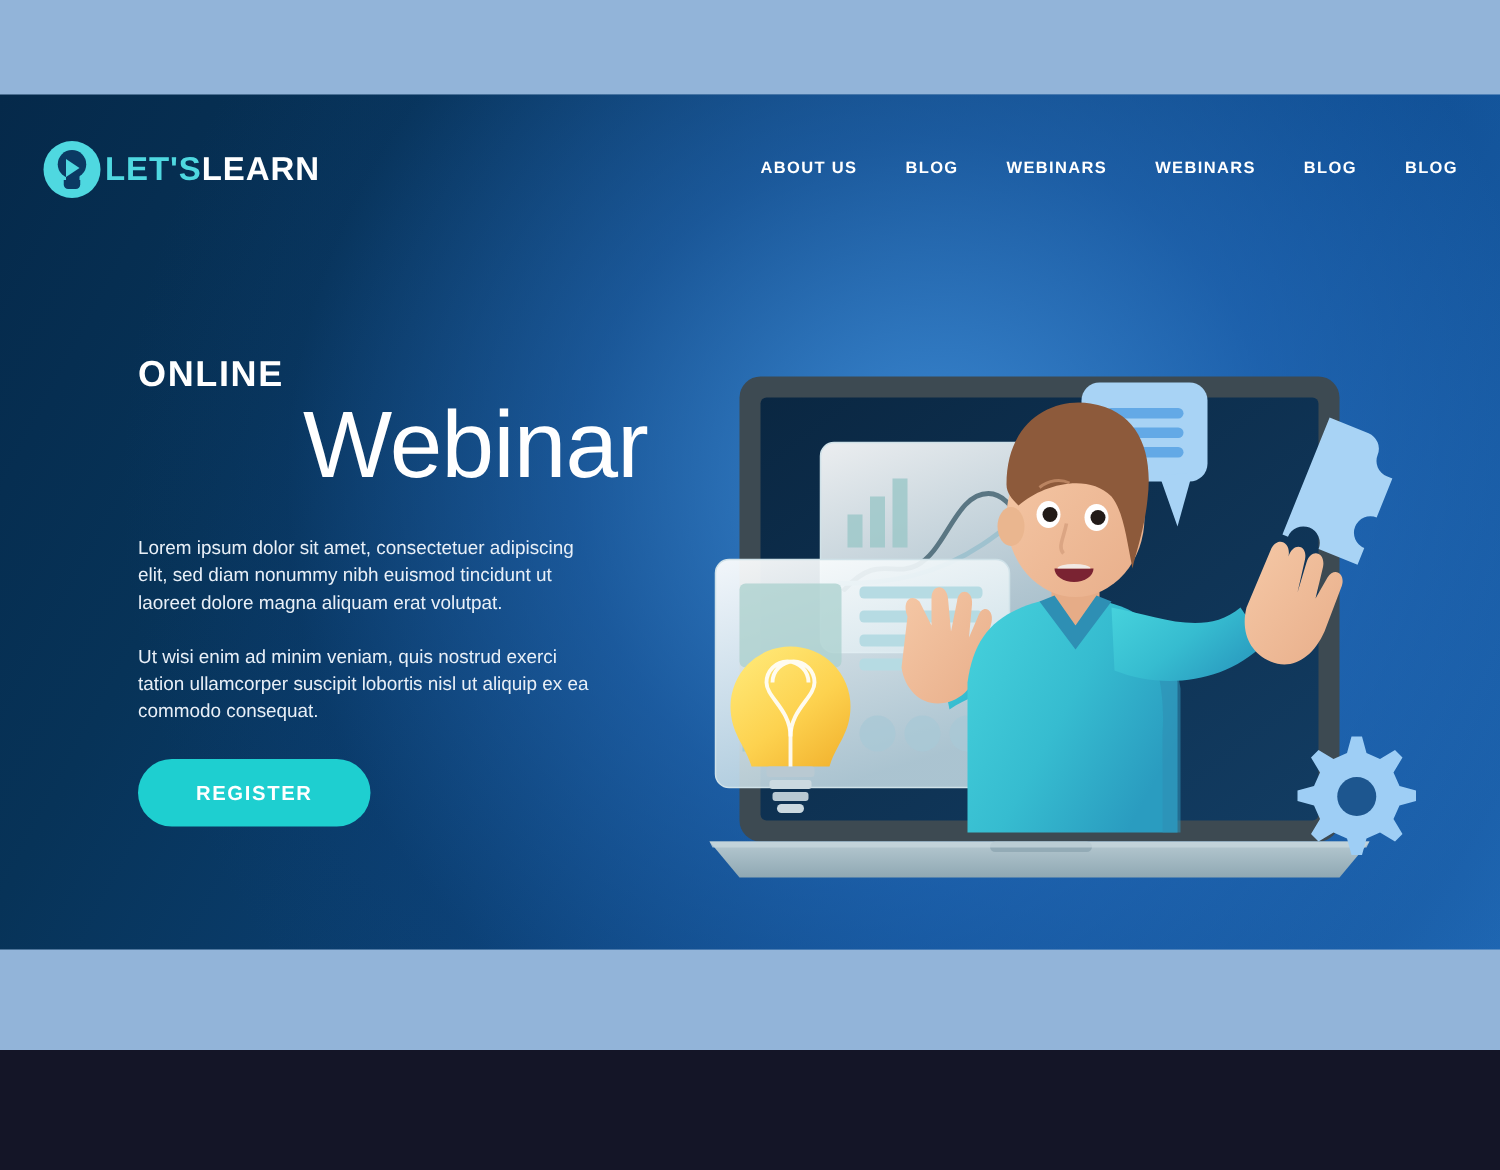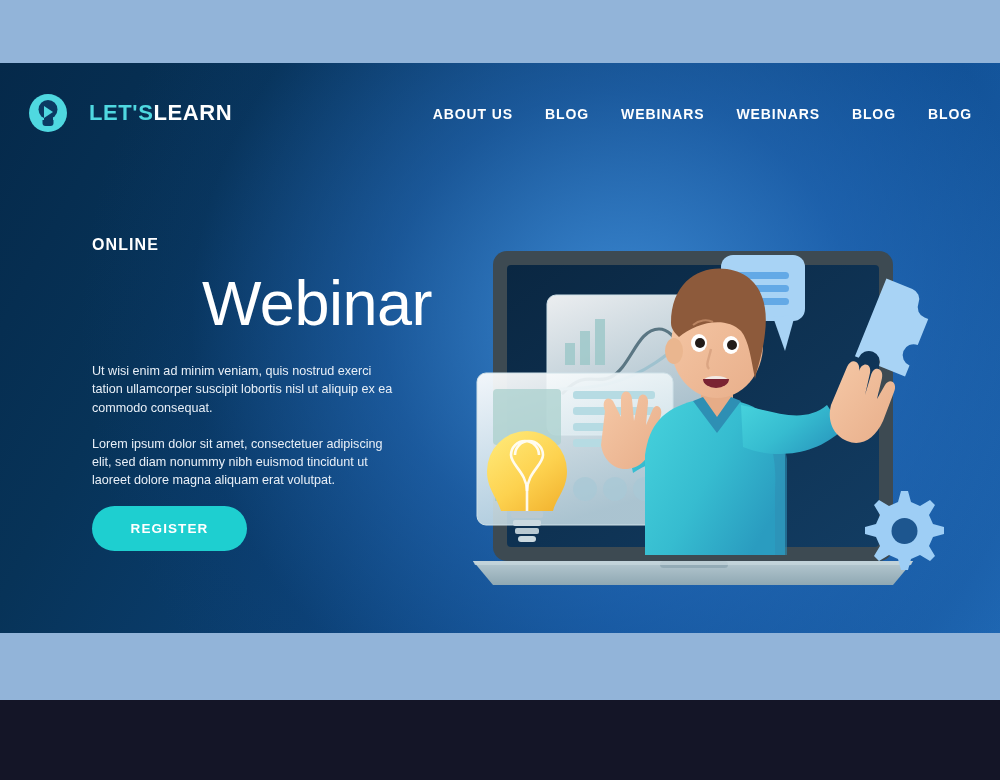--- a/index.html
+++ b/index.html
@@ -12,40 +12,40 @@
   .wm-bar{position:absolute;left:0;top:700px;width:1000px;height:80px;background:#141527;}
 
   
   .design{position:absolute;left:0;top:63px;width:1000px;height:570px;overflow:hidden;
     background:
       radial-gradient(circle at 62% 46%, rgba(62,140,214,0.95) 0%, rgba(40,110,190,0.55) 34%, rgba(20,70,140,0.12) 62%, rgba(10,45,95,0) 78%),
       linear-gradient(118deg,#05294a 0%,#073358 22%,#0b4073 46%,#105196 70%,#1f68b4 100%);
   }
 
   
-  .logo-wrap{position:absolute;left:29px;top:31px;display:flex;align-items:center;gap:22px;}
+  .logo-wrap{position:absolute;left:29px;top:31px;display:flex;align-items:center;gap:3px;}
   .logo-mark{width:38px;height:38px;border-radius:50%;background:#4fd8e0;position:relative;}
   .logo-mark .bulb{position:absolute;left:50%;top:6px;transform:translateX(-50%);
     width:19px;height:19px;border-radius:50%;background:#0b3a63;}
   .logo-mark .bulb:after{content:"";position:absolute;left:50%;top:15px;transform:translateX(-50%);
     width:9px;height:9px;background:#0b3a63;}
   .logo-mark .base{position:absolute;left:50%;top:26px;transform:translateX(-50%);
     width:11px;height:6px;background:#0b3a63;border-radius:0 0 3px 3px;}
   .logo-mark .play{position:absolute;left:15px;top:12px;width:0;height:0;
     border-left:9px solid #4fd8e0;border-top:6px solid transparent;border-bottom:6px solid transparent;}
   .logo-text{font-size:22px;font-weight:700;letter-spacing:0.6px;}
   .logo-text .lets{color:#4fd8e0;}
   .logo-text .learn{color:#ffffff;}
 
   .nav{position:absolute;right:28px;top:43px;display:flex;align-items:center;gap:32px;}
-  .nav a{color:#ffffff;font-size:14px;font-weight:600;letter-spacing:0.9px;text-decoration:none;white-space:nowrap;}
+  .nav a{color:#ffffff;font-size:11px;font-weight:600;letter-spacing:0.9px;text-decoration:none;white-space:nowrap;}
 
   
   .hero{position:absolute;left:92px;top:173px;width:340px;}
-  .eyebrow{color:#ffffff;font-size:16px;font-weight:600;letter-spacing:1.1px;margin:0 0 16px 0;}
+  .eyebrow{color:#ffffff;font-size:24px;font-weight:600;letter-spacing:1.1px;margin:0 0 0 0;}
   .headline{color:#ffffff;font-size:63px;font-weight:400;letter-spacing:-0.5px;line-height:1.05;margin:0 0 26px 0;text-align:right;}
   .para{color:#e8eff7;font-size:12.6px;line-height:1.45;margin:0 0 18px 0;width:305px;}
   .btn-register{position:absolute;left:92px;top:443px;width:155px;height:45px;border:0;
     border-radius:23px;background:#1ecfd0;color:#ffffff;font-size:13.5px;font-weight:600;
     letter-spacing:1.1px;cursor:pointer;font-family:inherit;text-align:center;}
 
   
   .art{position:absolute;left:455px;top:110px;width:545px;height:460px;}
   .art svg{display:block;}
 </style>
@@ -72,22 +72,22 @@
       <a href="#">BLOG</a>
       <a href="#">WEBINARS</a>
       <a href="#">WEBINARS</a>
       <a href="#">BLOG</a>
       <a href="#">BLOG</a>
     </nav>
 
     <div class="hero">
       <p class="eyebrow">ONLINE</p>
       <h1 class="headline">Webinar</h1>
+      <p class="para">Lorem ipsum dolor sit amet, consectetuer adipiscing elit, sed diam nonummy nibh euismod tincidunt ut laoreet dolore magna aliquam erat volutpat.</p>
       <p class="para">Ut wisi enim ad minim veniam, quis nostrud exerci tation ullamcorper suscipit lobortis nisl ut aliquip ex ea commodo consequat.</p>
-      <p class="para">Lorem ipsum dolor sit amet, consectetuer adipiscing elit, sed diam nonummy nibh euismod tincidunt ut laoreet dolore magna aliquam erat volutpat.</p>
     </div>
     <button class="btn-register">REGISTER</button>
 
     <div class="art">
       <svg width="545" height="460" viewBox="0 0 545 460" xmlns="http://www.w3.org/2000/svg">
         <defs>
           <linearGradient id="gCard" x1="0" y1="0" x2="0.5" y2="1">
             <stop offset="0%" stop-color="#ffffff" stop-opacity="0.92"></stop>
             <stop offset="100%" stop-color="#cfe3ea" stop-opacity="0.80"></stop>
           </linearGradient>

